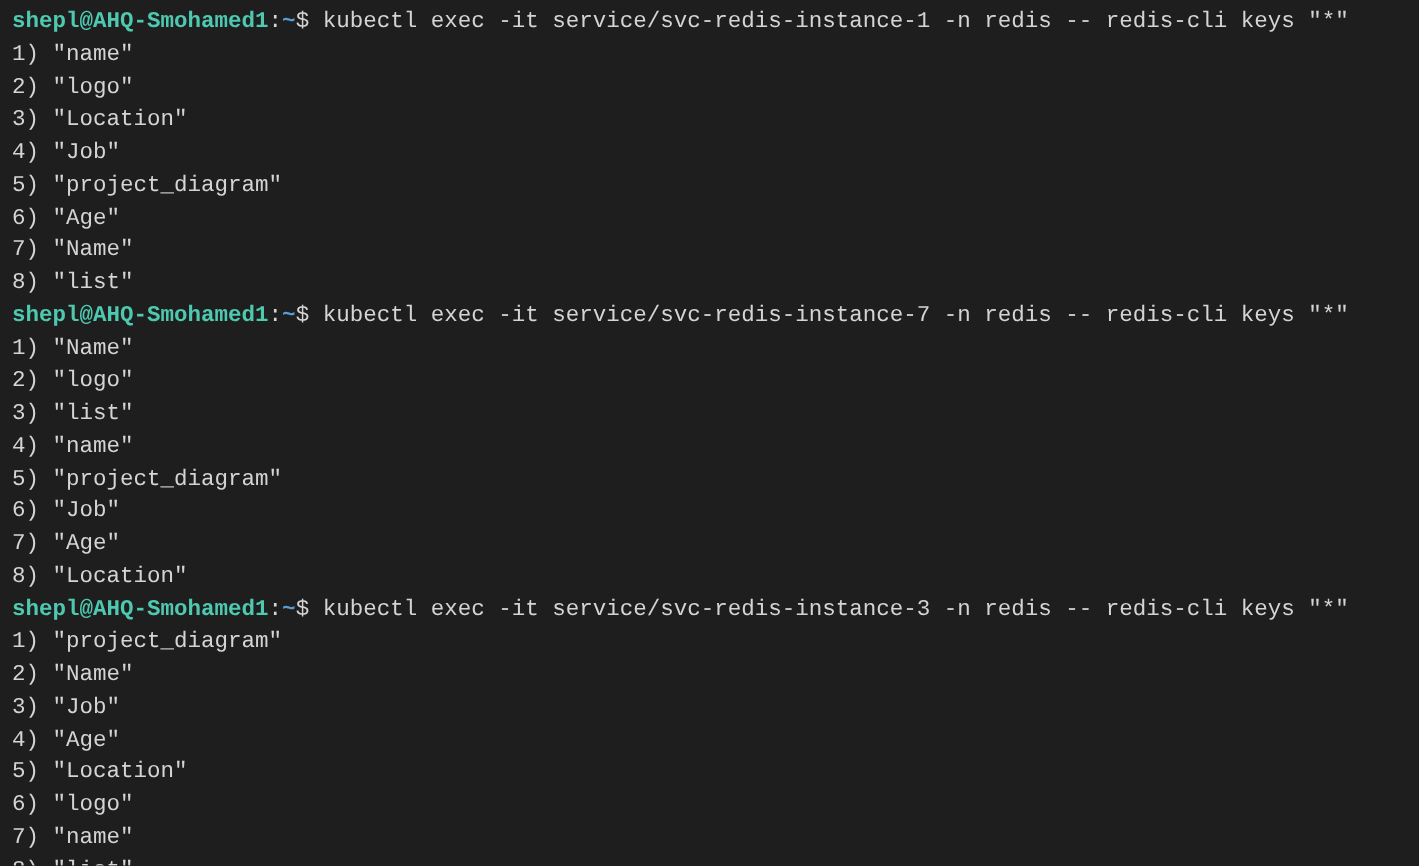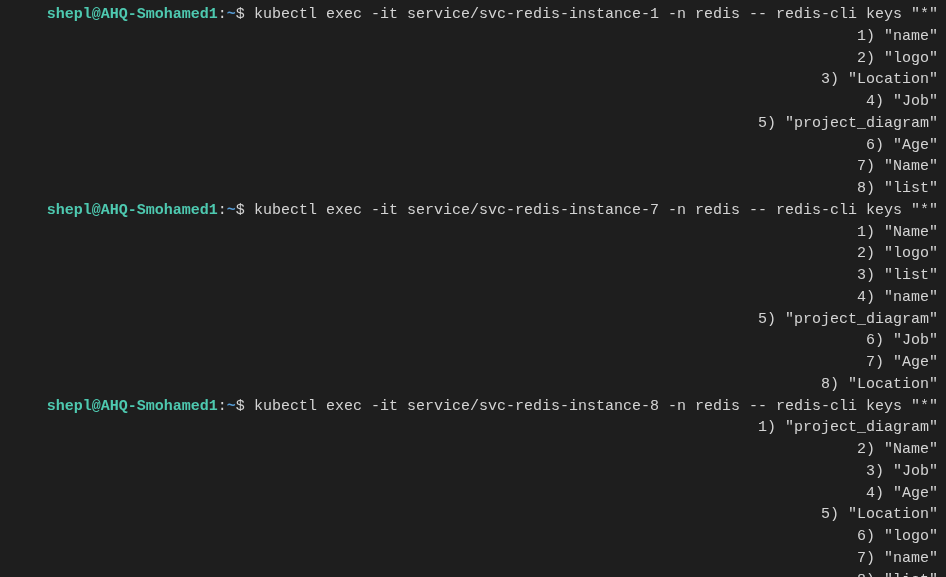--- a/index.html
+++ b/index.html
@@ -38,21 +38,20 @@
     }
     .command {
       color: #d4d4d4;
     }
     .output-line {
       color: #d4d4d4;
     }
     .terminal-line {
       white-space: pre;
       display: block;
-      text-align: right;
     }
   </style>
 </head>
 <body>
 
 <div>
 
   <span class="terminal-line"><span class="prompt-user">shepl</span><span class="prompt-user">@</span><span class="prompt-host">AHQ-Smohamed1</span><span class="prompt-colon">:</span><span class="prompt-tilde">~</span><span class="prompt-dollar">$</span> <span class="command">kubectl exec -it service/svc-redis-instance-1 -n redis -- redis-cli keys "*"</span></span>
   <span class="terminal-line output-line">1) "name"</span>
   <span class="terminal-line output-line">2) "logo"</span>
@@ -66,21 +65,21 @@
   <span class="terminal-line"><span class="prompt-user">shepl</span><span class="prompt-user">@</span><span class="prompt-host">AHQ-Smohamed1</span><span class="prompt-colon">:</span><span class="prompt-tilde">~</span><span class="prompt-dollar">$</span> <span class="command">kubectl exec -it service/svc-redis-instance-7 -n redis -- redis-cli keys "*"</span></span>
   <span class="terminal-line output-line">1) "Name"</span>
   <span class="terminal-line output-line">2) "logo"</span>
   <span class="terminal-line output-line">3) "list"</span>
   <span class="terminal-line output-line">4) "name"</span>
   <span class="terminal-line output-line">5) "project_diagram"</span>
   <span class="terminal-line output-line">6) "Job"</span>
   <span class="terminal-line output-line">7) "Age"</span>
   <span class="terminal-line output-line">8) "Location"</span>
 
-  <span class="terminal-line"><span class="prompt-user">shepl</span><span class="prompt-user">@</span><span class="prompt-host">AHQ-Smohamed1</span><span class="prompt-colon">:</span><span class="prompt-tilde">~</span><span class="prompt-dollar">$</span> <span class="command">kubectl exec -it service/svc-redis-instance-8 -n redis -- redis-cli keys "*"</span></span>
+  <span class="terminal-line"><span class="prompt-user">shepl</span><span class="prompt-user">@</span><span class="prompt-host">AHQ-Smohamed1</span><span class="prompt-colon">:</span><span class="prompt-tilde">~</span><span class="prompt-dollar">$</span> <span class="command">kubectl exec -it service/svc-redis-instance-3 -n redis -- redis-cli keys "*"</span></span>
   <span class="terminal-line output-line">1) "project_diagram"</span>
   <span class="terminal-line output-line">2) "Name"</span>
   <span class="terminal-line output-line">3) "Job"</span>
   <span class="terminal-line output-line">4) "Age"</span>
   <span class="terminal-line output-line">5) "Location"</span>
   <span class="terminal-line output-line">6) "logo"</span>
   <span class="terminal-line output-line">7) "name"</span>
   <span class="terminal-line output-line">8) "list"</span>
 
 </div>

